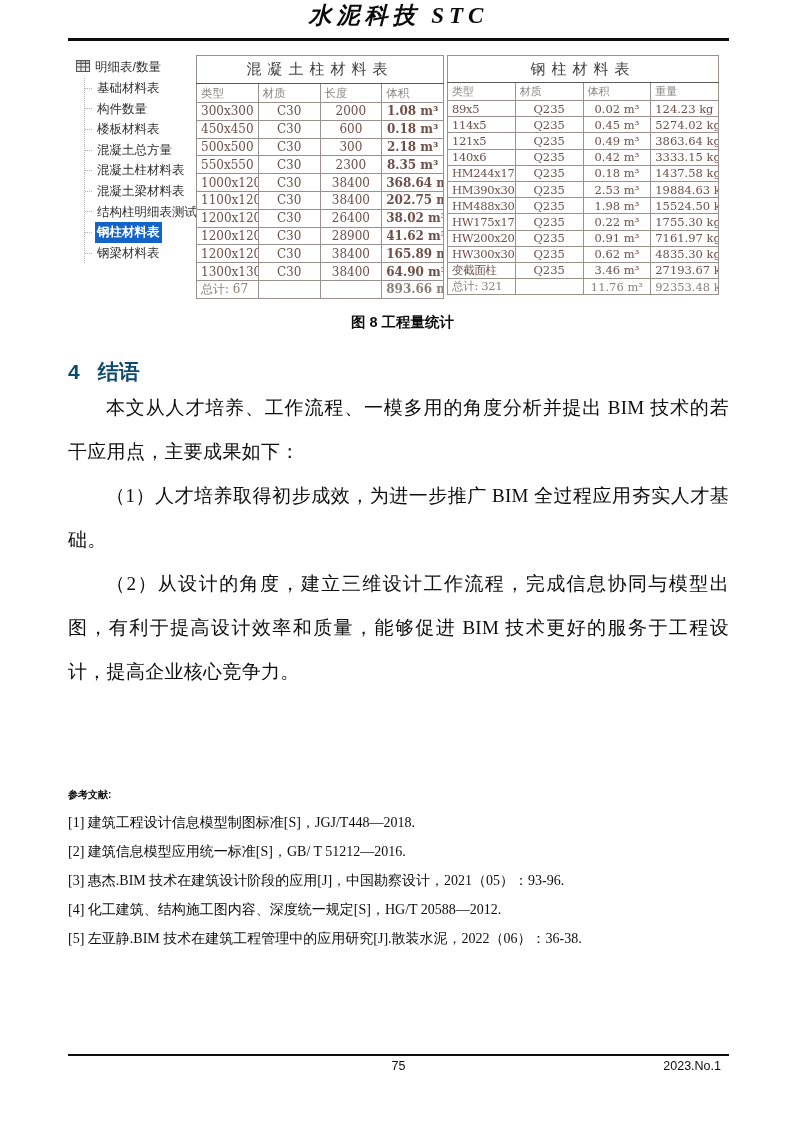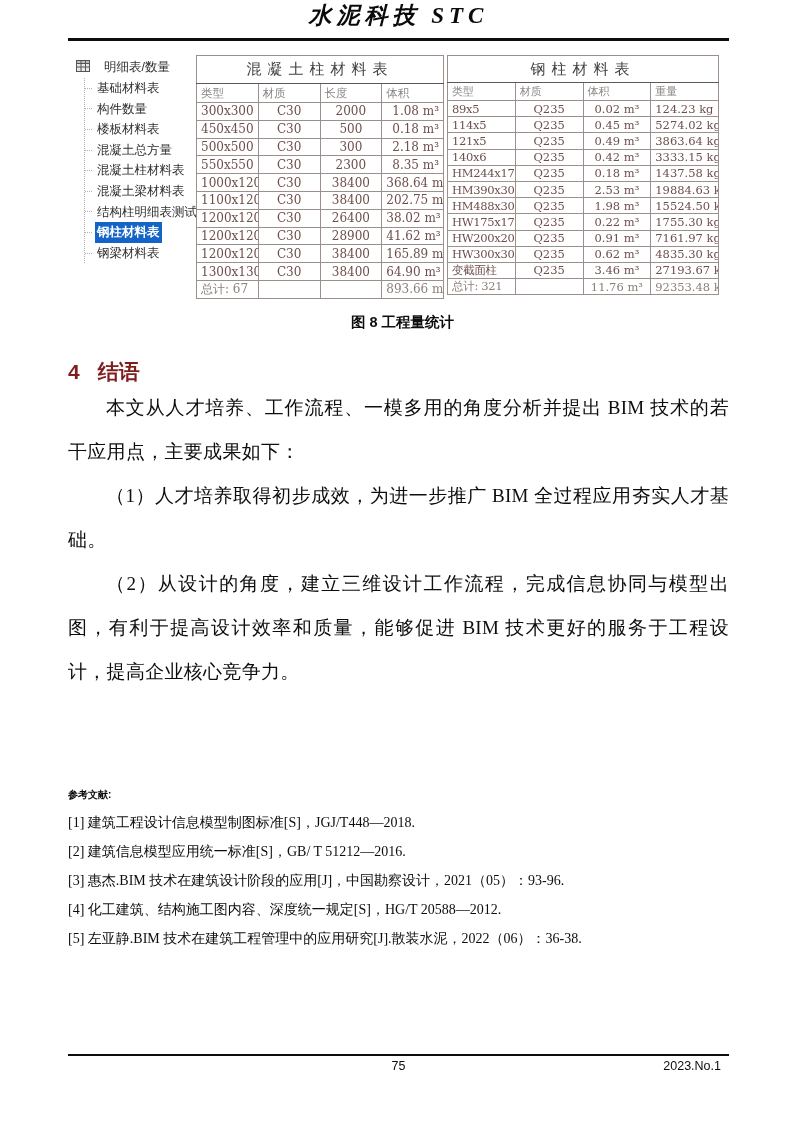--- a/index.html
+++ b/index.html
@@ -16,21 +16,21 @@
   .intro{margin-top:6px;}
   .para{font-size:19px;line-height:44px;text-align:justify;margin:0;text-indent:2em;color:#0d0d0d;letter-spacing:.3px;}
 
   
   .figure-wrap{margin:14px 0 0 8px;}
   .fig-row{display:flex;align-items:flex-start;}
   .fig-caption{text-align:center;font-weight:bold;font-size:14.5px;margin-top:14px;font-family:"Liberation Sans",sans-serif;color:#0d0d0d;}
 
   
   .tree{width:120px;flex:0 0 120px;font-family:"Liberation Sans",sans-serif;font-size:12.5px;color:#2e2e2e;padding-top:2px;}
-  .tree-root{display:flex;align-items:center;gap:14px;height:21px;white-space:nowrap;}
+  .tree-root{display:flex;align-items:center;gap:5px;height:21px;white-space:nowrap;}
   .tree-icon{display:inline-block;flex:0 0 auto;}
   .tree-children{list-style:none;margin:0;padding:0 0 0 0;margin-left:8px;border-left:1px dotted #b0b0b0;}
   .tree-item{height:20.6px;line-height:20.6px;white-space:nowrap;display:flex;align-items:center;}
   .tree-item::before{content:"";display:inline-block;width:7px;border-top:1px dotted #b0b0b0;margin-right:3px;flex:0 0 auto;}
   .tree-label{padding:0 2px;}
   .tree-item.selected .tree-label{background:#1464c8;color:#fff;font-weight:bold;}
 
   
   table.sched{border-collapse:collapse;table-layout:fixed;background:#fff;
     font-family:"DejaVu Serif","Liberation Serif",serif;}
@@ -42,33 +42,33 @@
   table.sched td{color:#6e4f4a;padding:0 4px;}
   table.sched .total-row td{color:#8c8078;}
 
   .concrete{width:248px;font-size:12px;margin-right:3px;}
   .concrete .title-row th{height:25px;}
   .concrete .head-row th{height:16px;font-size:11.5px;}
   .concrete td{height:16.8px;}
   .concrete .c-type{width:62px;text-align:left;}
   .concrete .c-mat{width:48px;text-align:center;}
   .concrete .c-len{width:50px;text-align:center;}
-  .concrete .c-vol{width:72px;text-align:right;}
+  .concrete .c-vol{width:72px;text-align:center;font-weight:bold;}
 
   .steel{width:272px;font-size:11.5px;}
   .steel .title-row th{height:24px;}
   .steel .head-row th{height:15px;font-size:11px;}
   .steel td{height:15.2px;}
   .steel .c-type{width:100px;text-align:left;letter-spacing:-.3px;}
   .steel .c-mat{width:46px;text-align:center;}
   .steel .c-vol{width:52px;text-align:center;}
   .steel .c-wt{width:62px;text-align:left;}
 
   
-  .section-heading{margin-top:26px;font-family:"Liberation Sans",sans-serif;font-weight:bold;font-size:21px;color:#7f1d1d;}
+  .section-heading{margin-top:26px;font-family:"Liberation Sans",sans-serif;font-weight:bold;font-size:21px;color:#0c4a6e;}
   .section-heading .sec-num{margin-right:18px;}
 
   
   .refs{margin-top:94px;}
   .refs-heading{font-family:"Liberation Sans",sans-serif;font-weight:bold;font-size:10px;color:#0a0a0a;margin:0 0 6px 0;}
   .ref-list{list-style:none;margin:0;padding:0;}
   .ref-item{font-size:14px;line-height:29px;color:#0d0d0d;white-space:nowrap;}
 
   
   .footer{position:absolute;left:68px;right:64px;top:1054px;font-family:"Liberation Sans",sans-serif;}
@@ -160,21 +160,21 @@
               <tr class="data-row">
                 <td class="c-type">300x300</td>
                 <td class="c-mat">C30</td>
                 <td class="c-len">2000</td>
                 <td class="c-vol">1.08 m³</td>
               </tr>
 
               <tr class="data-row">
                 <td class="c-type">450x450</td>
                 <td class="c-mat">C30</td>
-                <td class="c-len">500</td>
+                <td class="c-len">600</td>
                 <td class="c-vol">0.18 m³</td>
               </tr>
 
               <tr class="data-row">
                 <td class="c-type">500x500</td>
                 <td class="c-mat">C30</td>
                 <td class="c-len">300</td>
                 <td class="c-vol">2.18 m³</td>
               </tr>
 

